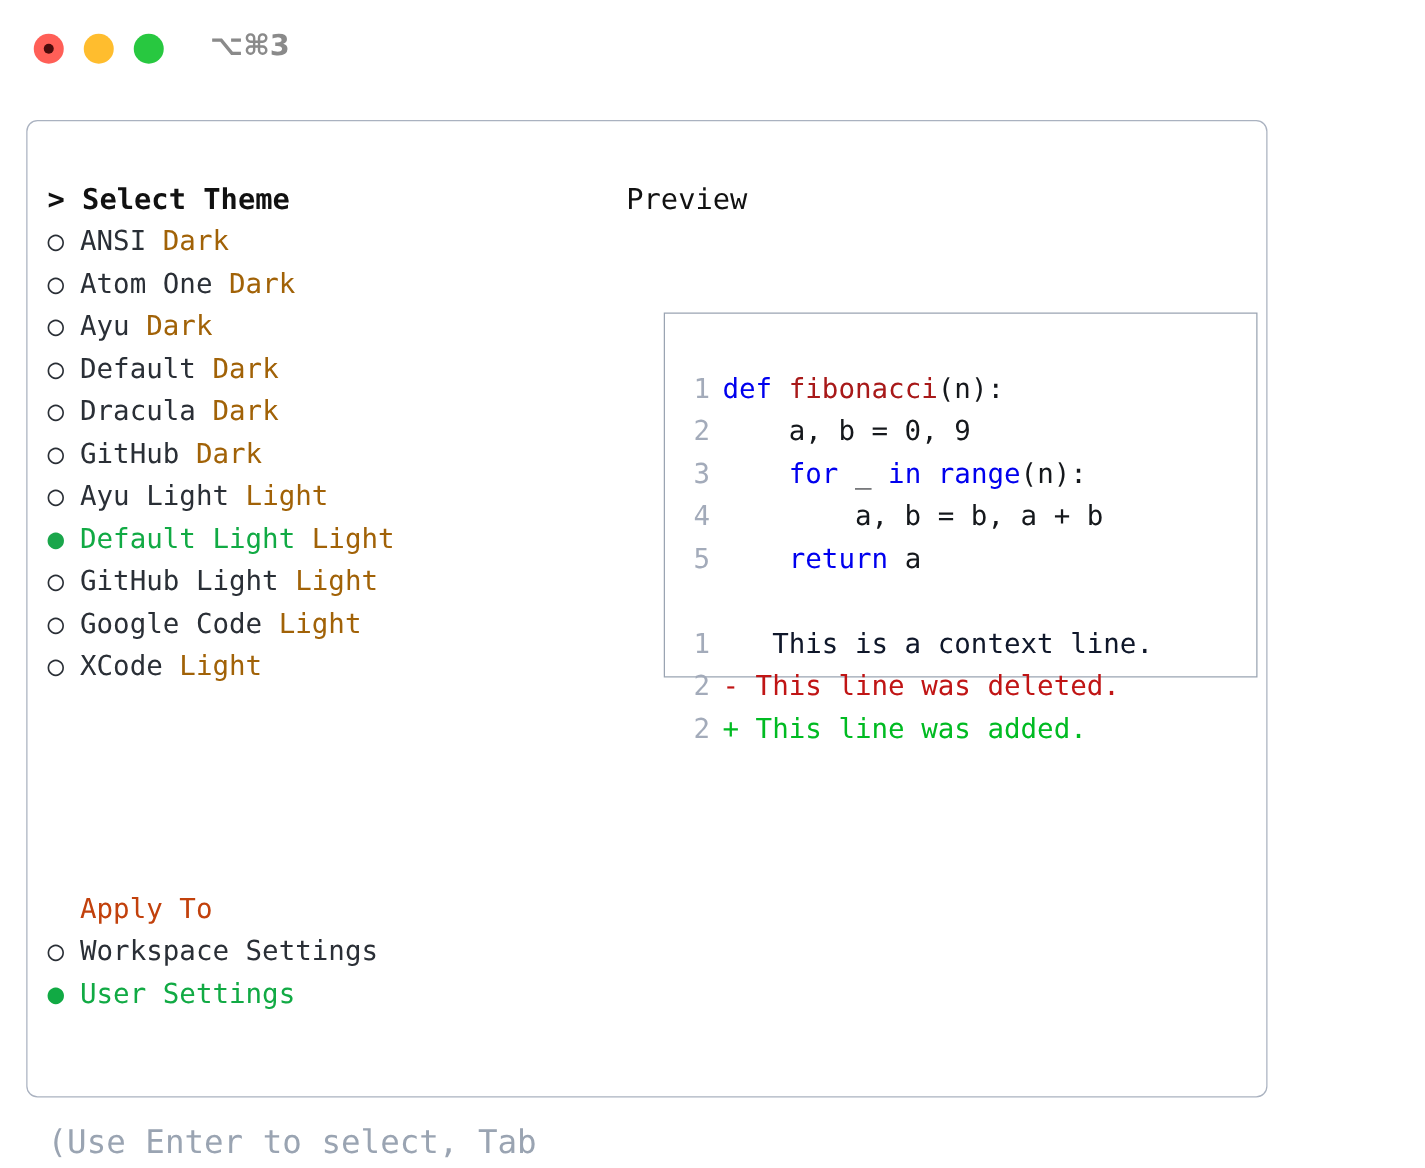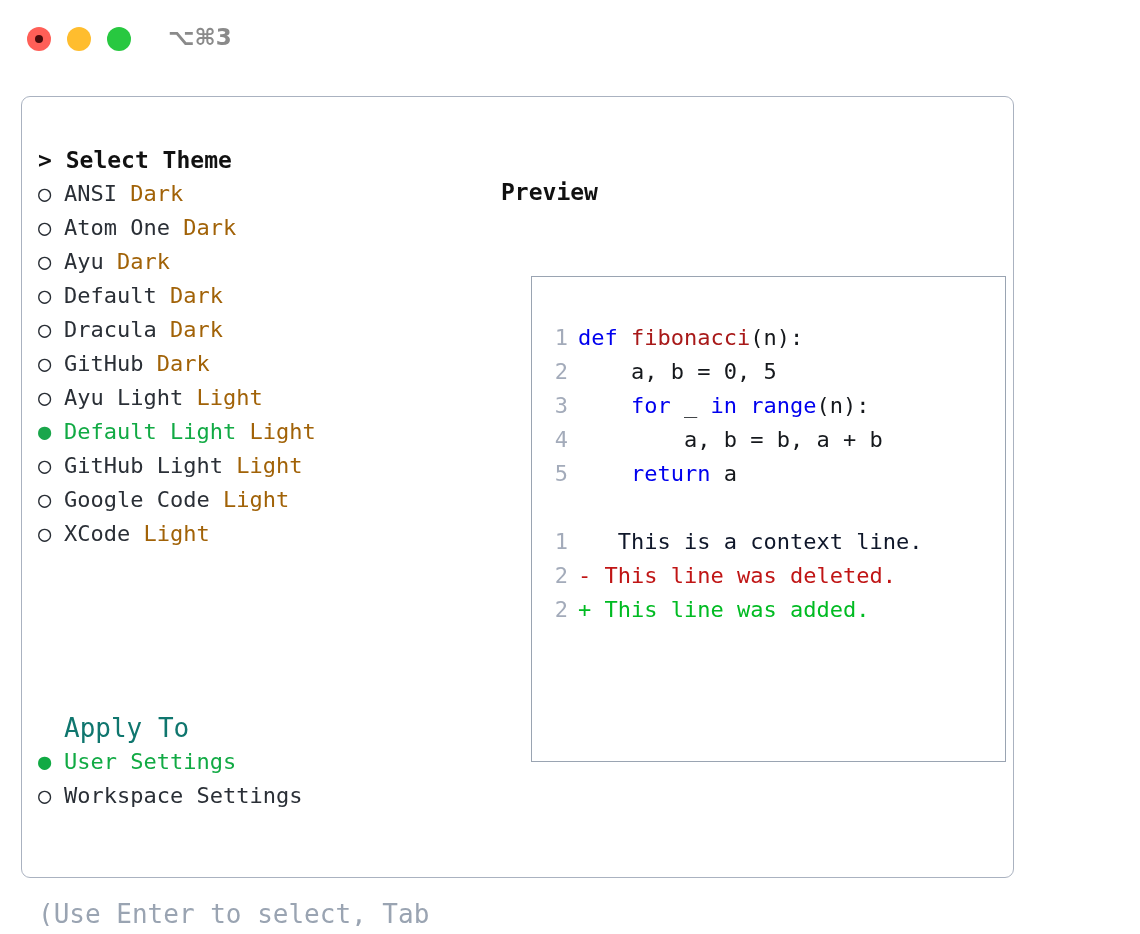--- a/index.html
+++ b/index.html
@@ -108,23 +108,23 @@
   .tkind { color: #a16207; }
 
   
   #apply-block {
     position: absolute;
     left: 16px;
     top: 614px;
     width: 440px;
   }
   .apply-label {
-    font-size: 26px;
-    line-height: 34px;
-    color: #0f766e;
+    font-size: 22px;
+    line-height: 34px;
+    color: #c2410c;
     white-space: pre;
     padding-left: 26px;
   }
   .apply-row {
     font-size: 22px;
     line-height: 34px;
     color: #2a2f36;
     white-space: pre;
   }
   .apply-row .marker {
@@ -146,35 +146,33 @@
 
   
   #right-col {
     position: absolute;
     left: 479px;
     top: 46px;
     width: 500px;
   }
   #preview-title {
     font-size: 23px;
-    font-weight: bold;
+    font-weight: normal;
     color: #111111;
     line-height: 34px;
-    margin-top: 32px;
   }
   #preview-box {
     position: absolute;
     left: 30px;
     top: 107px;
     width: 475px;
-    height: 486px;
+    height: 292px;
     border: 1.5px solid #9aa4b2;
     background: #ffffff;
     box-sizing: border-box;
-    margin-top: 26px;
   }
   #code {
     position: absolute;
     left: 14px;
     top: 44px;
     right: 8px;
   }
   .code-line {
     font-size: 22px;
     line-height: 34px;
@@ -223,33 +221,33 @@
           <div class="theme-row selected"><span class="marker">●</span><span class="tname">Default Light</span> <span class="tkind">Light</span></div>
           <div class="theme-row"><span class="marker">○</span><span class="tname">GitHub Light</span> <span class="tkind">Light</span></div>
           <div class="theme-row"><span class="marker">○</span><span class="tname">Google Code</span> <span class="tkind">Light</span></div>
           <div class="theme-row"><span class="marker">○</span><span class="tname">XCode</span> <span class="tkind">Light</span></div>
         </div>
     </div>
 
     <div id="apply-block">
       <div class="apply-label">Apply To</div>
       <div id="apply-list">
+          <div class="apply-row"><span class="marker">○</span><span class="aname">Workspace Settings</span></div>
           <div class="apply-row selected"><span class="marker">●</span><span class="aname">User Settings</span></div>
-          <div class="apply-row"><span class="marker">○</span><span class="aname">Workspace Settings</span></div>
         </div>
     </div>
 
     <div id="hint">(Use Enter to select, Tab to change focus)</div>
 
     <div id="right-col">
       <div id="preview-title">Preview</div>
       <div id="preview-box">
         <div id="code">
             <div class="code-line"><span class="ln">1</span><span class="kw">def</span><span class="pln"> </span><span class="fn">fibonacci</span><span class="pln">(n):</span></div>
-            <div class="code-line"><span class="ln">2</span><span class="pln">    a, b = 0, 5</span></div>
+            <div class="code-line"><span class="ln">2</span><span class="pln">    a, b = 0, 9</span></div>
             <div class="code-line"><span class="ln">3</span><span class="pln">    </span><span class="kw">for</span><span class="pln"> _ </span><span class="kw">in</span><span class="pln"> </span><span class="kw">range</span><span class="pln">(n):</span></div>
             <div class="code-line"><span class="ln">4</span><span class="pln">        a, b = b, a + b</span></div>
             <div class="code-line"><span class="ln">5</span><span class="pln">    </span><span class="kw">return</span><span class="pln"> a</span></div>
             <div class="blank-line"></div>
             <div class="code-line"><span class="ln">1</span><span class="ctx">   This is a context line.</span></div>
             <div class="code-line"><span class="ln">2</span><span class="del">- This line was deleted.</span></div>
             <div class="code-line"><span class="ln">2</span><span class="add">+ This line was added.</span></div>
           </div>
       </div>
     </div>

